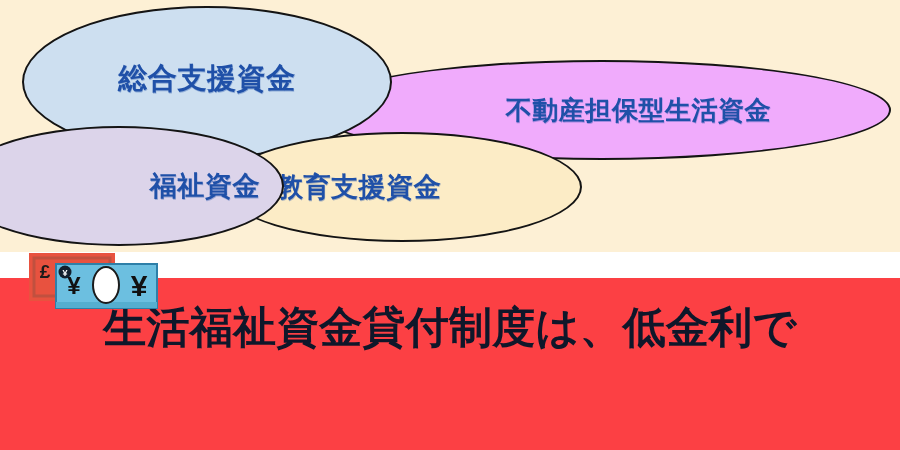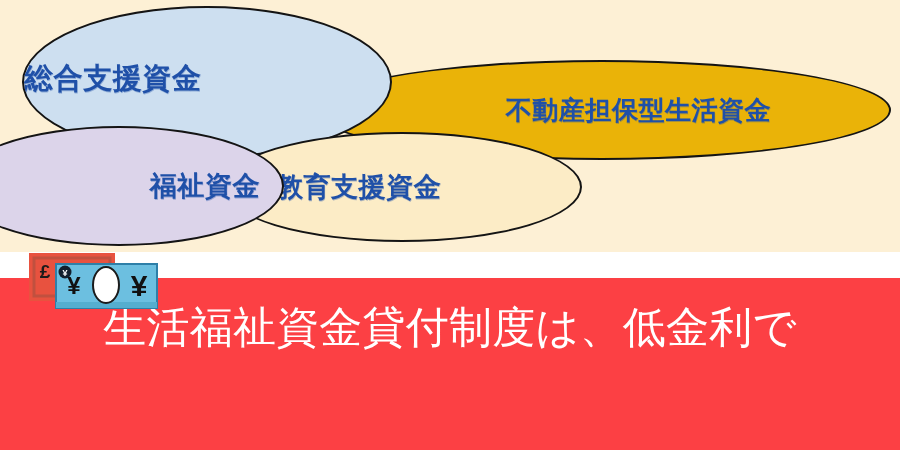--- a/index.html
+++ b/index.html
@@ -44,32 +44,33 @@
     text-shadow: 0.5px 0.5px 0 rgba(31,80,168,0.35);
   }
   
   .bubble-sogo {
     left: 22px;
     top: 6px;
     width: 370px;
     height: 152px;
     background: #cddff0;
     z-index: 2;
+    justify-content: center;
   }
   .bubble-sogo .bubble-label {
     font-size: 29px;
     padding-bottom: 6px;
   }
   
   .bubble-fudosan {
     left: 313px;
     top: 60px;
     width: 578px;
     height: 100px;
-    background: #eab308;
+    background: #f0abfc;
     z-index: 1;
     justify-content: flex-end;
     padding-right: 28px;
   }
   .bubble-fudosan .bubble-label {
     font-size: 26px;
     margin-right: 90px;
   }
   
   .bubble-fukushi {
@@ -117,23 +118,23 @@
     width: 900px;
     height: 172px;
     background: #fc4044;
   }
   .banner-text {
     position: absolute;
     left: 0;
     top: 22px;
     width: 900px;
     text-align: center;
-    color: #ffffff;
+    color: #0f172a;
     font-size: 43px;
-    font-weight: normal;
+    font-weight: bold;
     line-height: 1.30;
     letter-spacing: 0.005em;
   }
   .banner-line {
     display: block;
     white-space: nowrap;
   }
   
   .money-icon {
     position: absolute;

